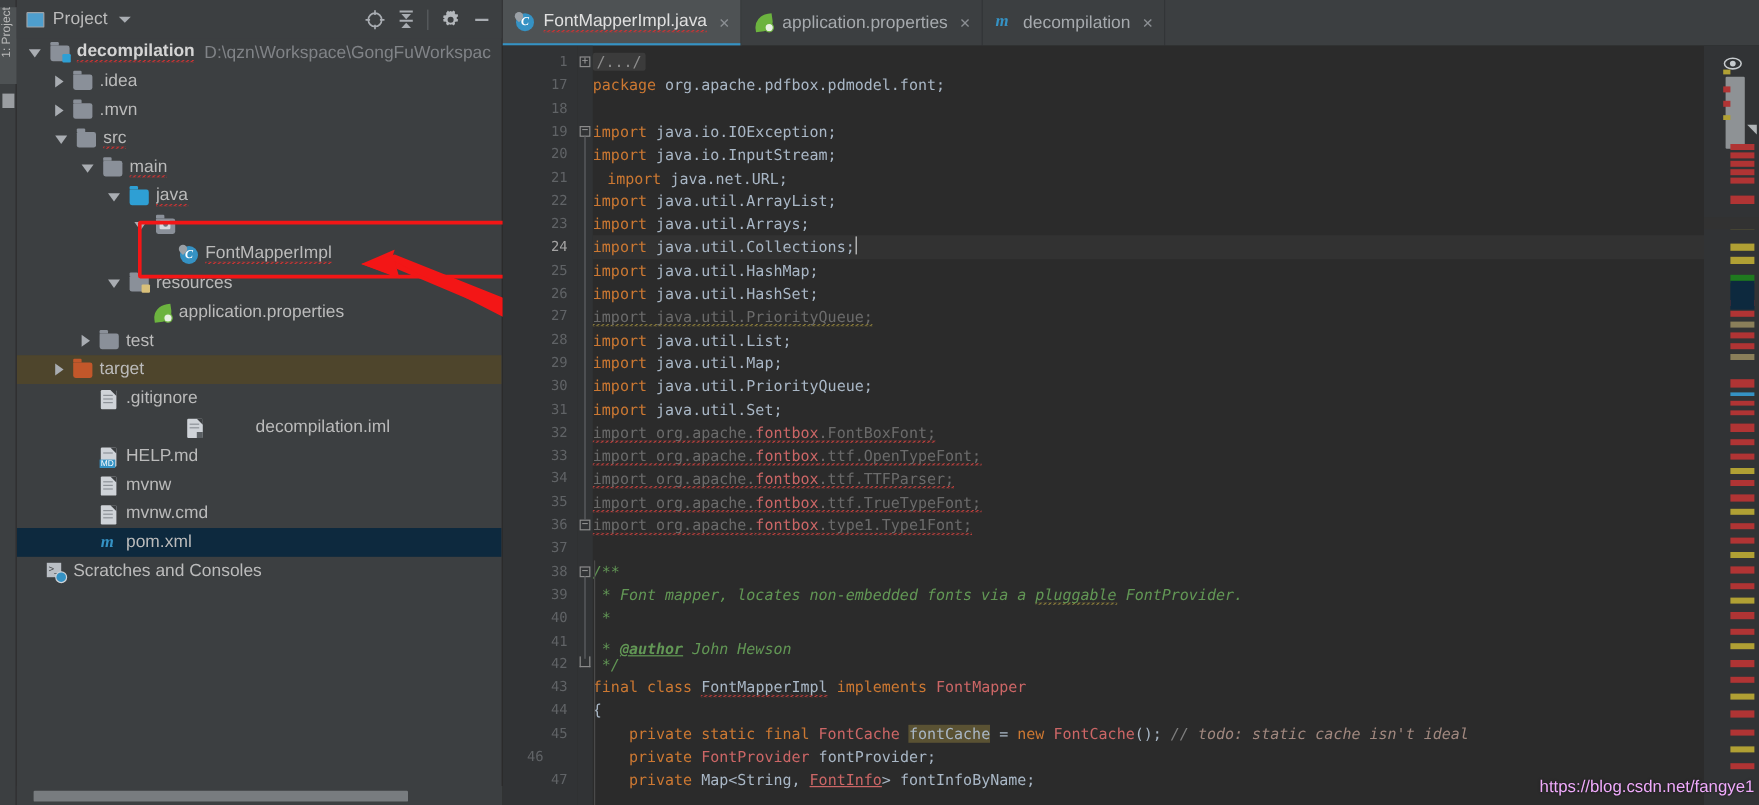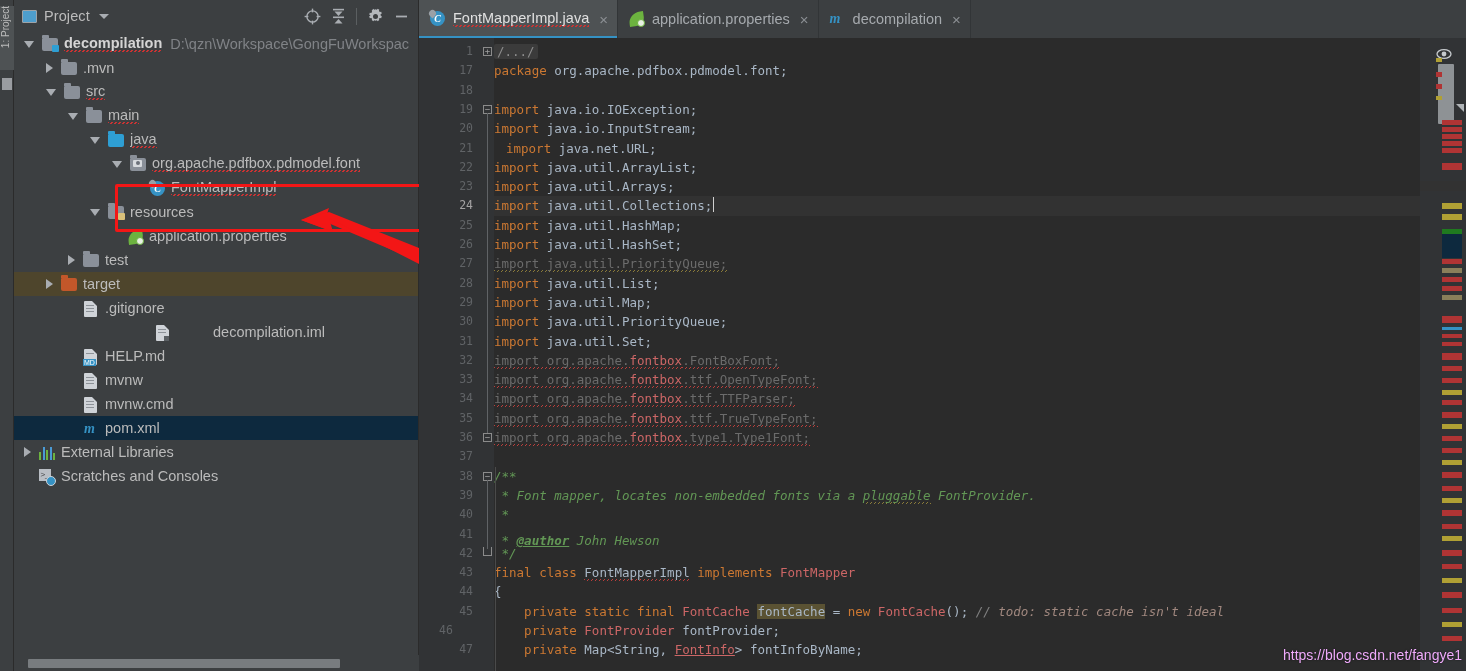--- a/index.html
+++ b/index.html
@@ -329,20 +329,28 @@
           </span>
           <span class="lbl bold squig">decompilation</span>
           <span class="sub">D:\qzn\Workspace\GongFuWorkspac</span>
         </div>
         <div class="row" style="padding-left: 32px;">
           <span class="arrow"></span>
           <span style="width: 8px; flex: 0 0 auto;"></span>
           <span class="ibox">
             <span class="folder"></span>
           </span>
+          <span class="lbl">.idea</span>
+        </div>
+        <div class="row" style="padding-left: 32px;">
+          <span class="arrow"></span>
+          <span style="width: 8px; flex: 0 0 auto;"></span>
+          <span class="ibox">
+            <span class="folder"></span>
+          </span>
           <span class="lbl">.mvn</span>
         </div>
         <div class="row" style="padding-left: 32px;">
           <span class="arrow open"></span>
           <span style="width: 8px; flex: 0 0 auto;"></span>
           <span class="ibox">
             <span class="folder"></span>
           </span>
           <span class="lbl squig">src</span>
         </div>
@@ -363,21 +371,20 @@
           <span class="lbl squig">java</span>
         </div>
         <div class="row" style="padding-left: 98px;">
           <span class="arrow open"></span>
           <span style="width: 8px; flex: 0 0 auto;"></span>
           <span class="ibox">
             <span class="folder">
               <span class="cam"></span>
             </span>
           </span>
-          <span class="lbl squig">org.apache.pdfbox.pdmodel.font</span>
         </div>
         <div class="row" style="padding-left: 120px;">
           <span class="arrow none"></span>
           <span style="width: 8px; flex: 0 0 auto;"></span>
           <span class="ibox">
             <span class="javaicon">C</span>
           </span>
           <span class="lbl squig">FontMapperImpl</span>
         </div>
         <div class="row" style="padding-left: 76px;">
@@ -476,34 +483,20 @@
           </span>
           <span class="lbl">mvnw.cmd</span>
         </div>
         <div class="row sel-blue" style="padding-left: 54px;">
           <span class="arrow none"></span>
           <span style="width: 8px; flex: 0 0 auto;"></span>
           <span class="ibox">
             <span class="mvnicon">m</span>
           </span>
           <span class="lbl">pom.xml</span>
-        </div>
-        <div class="row" style="padding-left: 10px;">
-          <span class="arrow"></span>
-          <span style="width: 8px; flex: 0 0 auto;"></span>
-          <span class="ibox">
-            <span class="libicon">
-              <i style="height:8px"></i>
-              <i style="height:13px;background:#4a9ad4"></i>
-              <i style="height:10px"></i>
-              <i style="height:13px;background:#4a9ad4"></i>
-              <i style="height:7px"></i>
-            </span>
-          </span>
-          <span class="lbl">External Libraries</span>
         </div>
         <div class="row" style="padding-left: 10px;">
           <span class="arrow none"></span>
           <span style="width: 8px; flex: 0 0 auto;"></span>
           <span class="ibox">
             <span class="scratchicon">
               <span class="sq">&gt;_</span>
               <span class="clk"></span>
             </span>
           </span>

